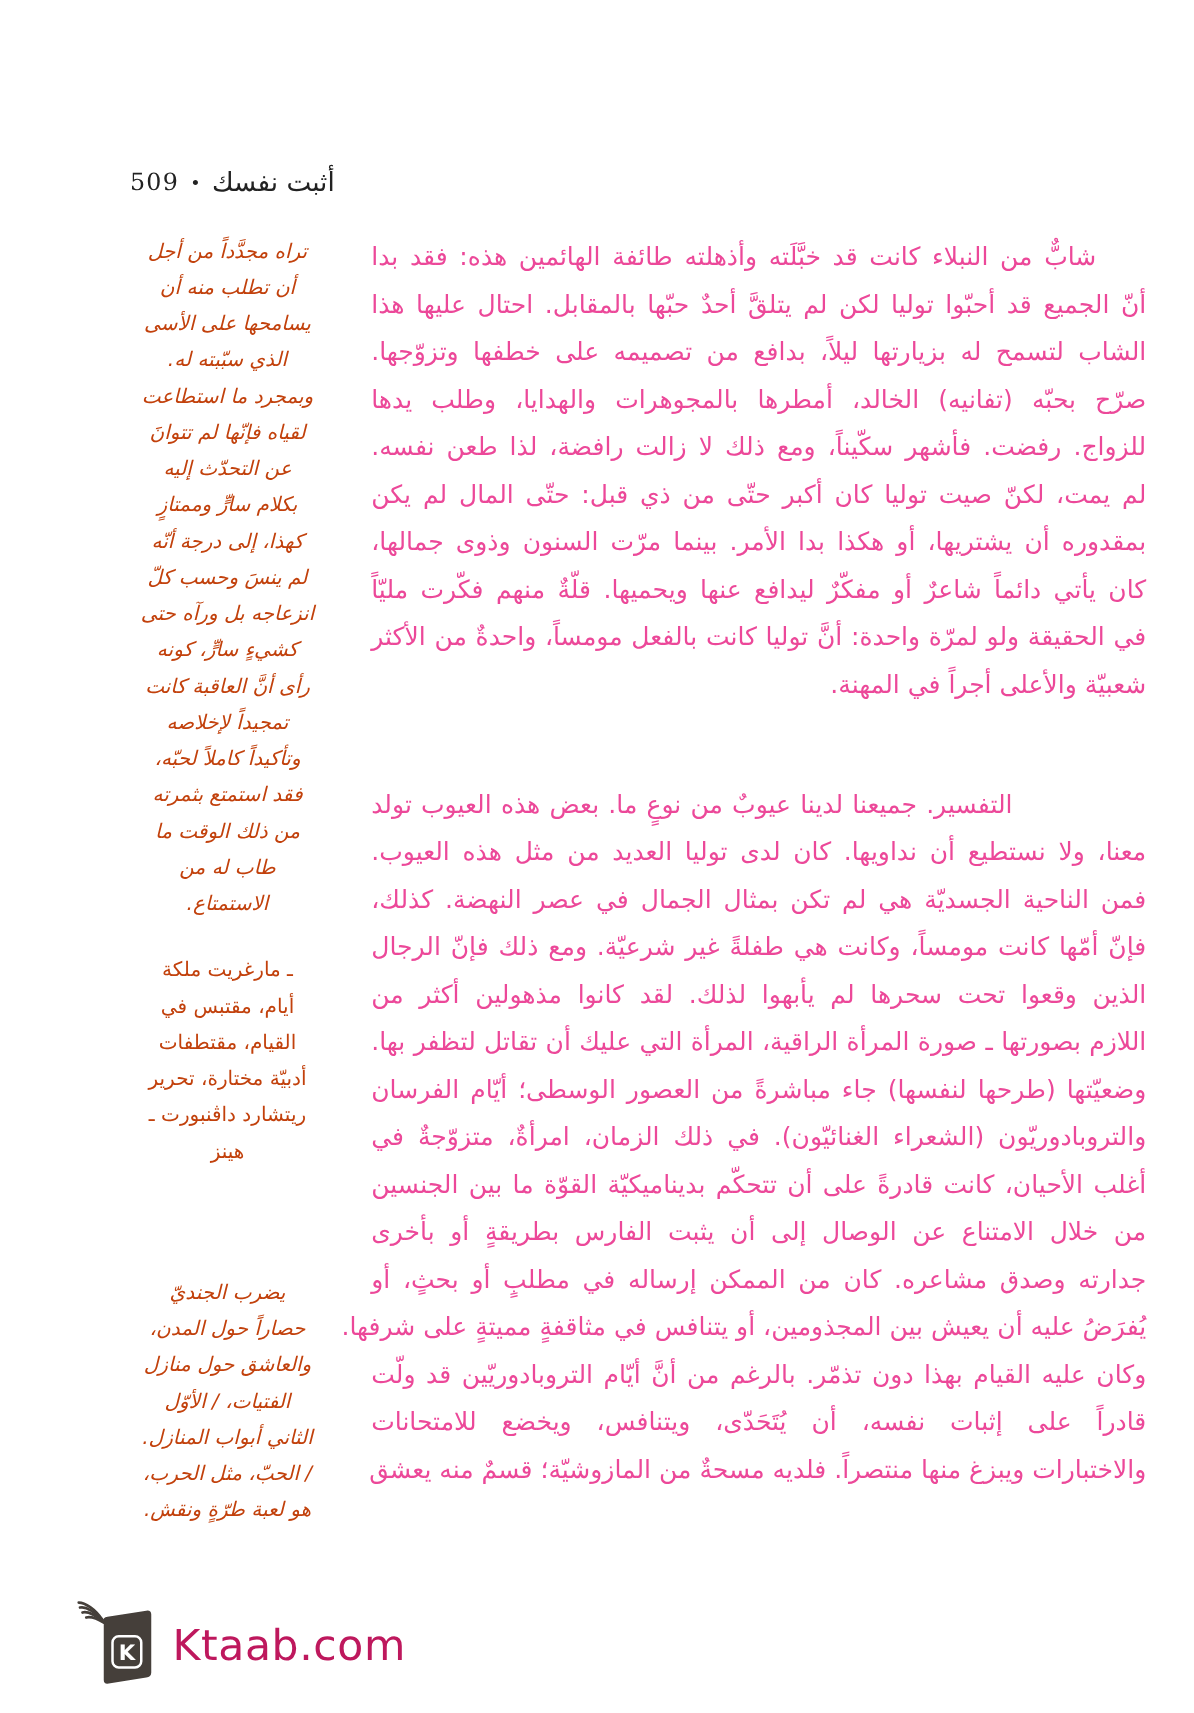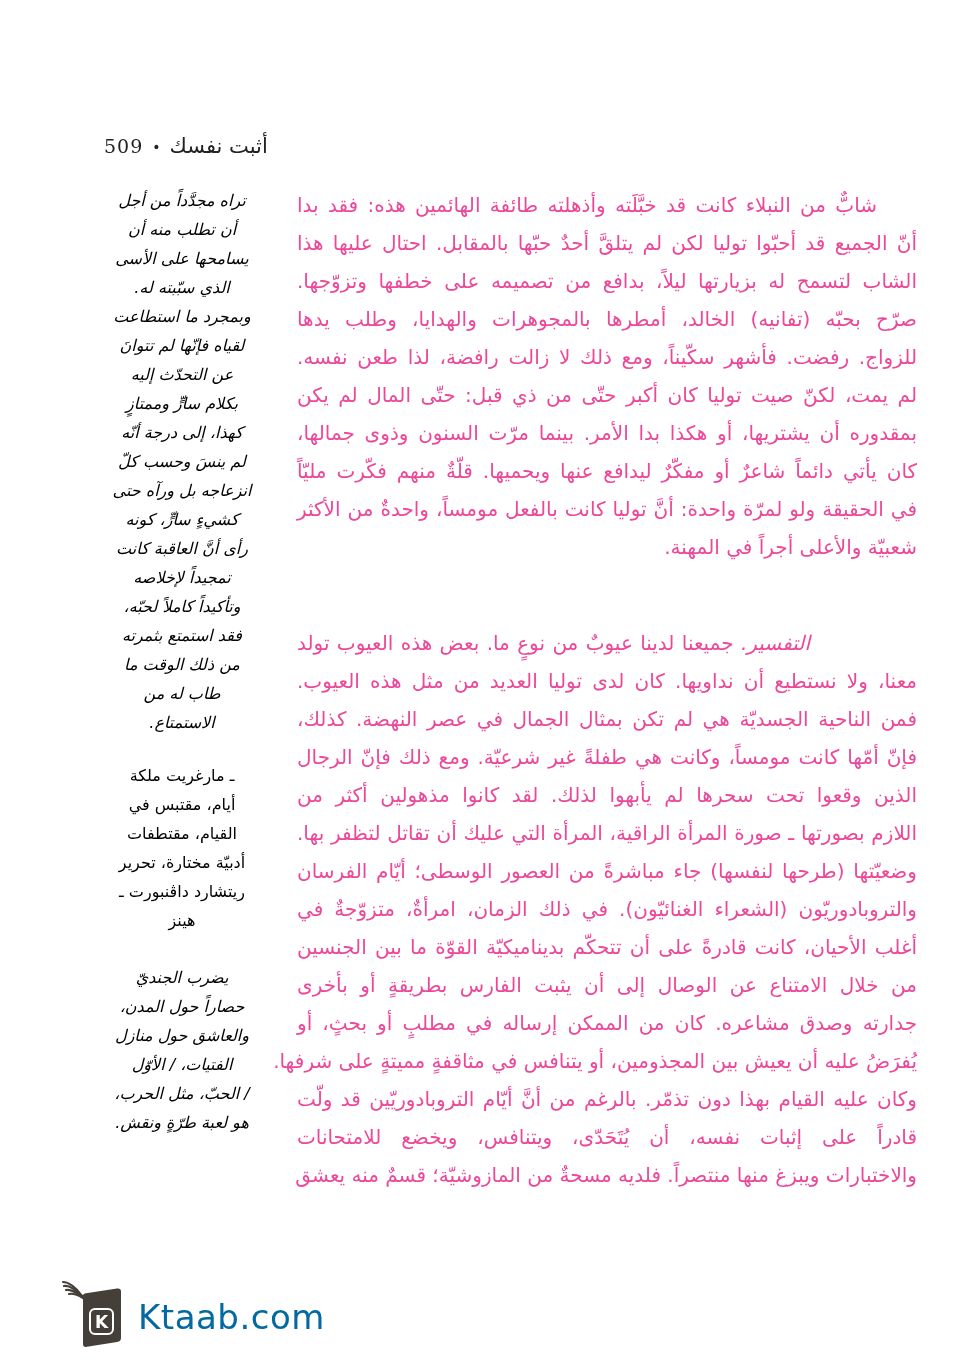--- a/index.html
+++ b/index.html
@@ -14,50 +14,50 @@
     position:absolute;left:104px;top:134px;
     direction:rtl;display:inline-flex;align-items:center;gap:9px;
     font-size:21px;color:#222;
   }
   .page-header .num{font-family:"DejaVu Serif", serif;font-size:19px;letter-spacing:1px;}
   .page-header .bullet{font-size:14px;position:relative;top:1px;}
   
   .margin-col{
     position:absolute;left:74px;top:186px;width:216px;
     direction:rtl;text-align:center;
-    font-size:16px;line-height:29px;color:#000000;
+    font-size:16px;line-height:29px;color:#c2410c;
   }
   .margin-note{font-style:italic;}
   .margin-attr{margin-top:24px;font-style:normal;}
-  .margin-note-2{margin-top:28px;font-style:italic;}
+  .margin-note-2{margin-top:84px;font-style:italic;}
   
   .main-col{
     position:absolute;left:297px;top:186px;width:620px;
     direction:rtl;
     font-size:20px;line-height:38px;color:#ec4899;
   }
   .para .line{
     text-align:justify;text-align-last:justify;
     white-space:nowrap;
   }
   .para1 .line:first-child{padding-right:40px;}
   .para1 .line:last-child{text-align-last:right;}
   .para2{margin-top:58px;}
   .para2 .first-line{
     text-align:justify;text-align-last:justify;
     padding-right:107px;white-space:nowrap;
   }
-  .para2 .first-line .lead{font-style:italic;}
+  .para2 .first-line .lead{}
   
   .logo{
     position:absolute;left:60px;top:1278px;
     display:flex;align-items:center;gap:12px;
   }
   .logo-text{
-    font-size:34px;color:#0369a1;letter-spacing:0.5px;
+    font-size:34px;color:#be185d;letter-spacing:0.5px;
     font-family:"DejaVu Sans", sans-serif;
   }
 </style>
 </head>
 <body>
 
 <div class="page-header">
   <span class="title">أثبت نفسك</span>
   <span class="bullet">•</span>
   <span class="num">509</span>
@@ -91,20 +91,21 @@
       <div class="line">القيام، مقتطفات</div>
       <div class="line">أدبيّة مختارة، تحرير</div>
       <div class="line">ريتشارد داڤنبورت ـ</div>
       <div class="line">هينز</div>
     </div>
   <div class="margin-note-2">
       <div class="line">يضرب الجنديّ</div>
       <div class="line">حصاراً حول المدن،</div>
       <div class="line">والعاشق حول منازل</div>
       <div class="line">الفتيات، / الأوّل</div>
+      <div class="line">الثاني أبواب المنازل.</div>
       <div class="line">/ الحبّ، مثل الحرب،</div>
       <div class="line">هو لعبة طرّةٍ ونقش.</div>
     </div>
 </div>
 
 <div class="main-col">
   <div class="para para1">
       <div class="line">شابٌّ من النبلاء كانت قد خبَّلَته وأذهلته طائفة الهائمين هذه: فقد بدا</div>
       <div class="line">أنّ الجميع قد أحبّوا توليا لكن لم يتلقَّ أحدٌ حبّها بالمقابل. احتال عليها هذا</div>
       <div class="line">الشاب لتسمح له بزيارتها ليلاً، بدافع من تصميمه على خطفها وتزوّجها.</div>

